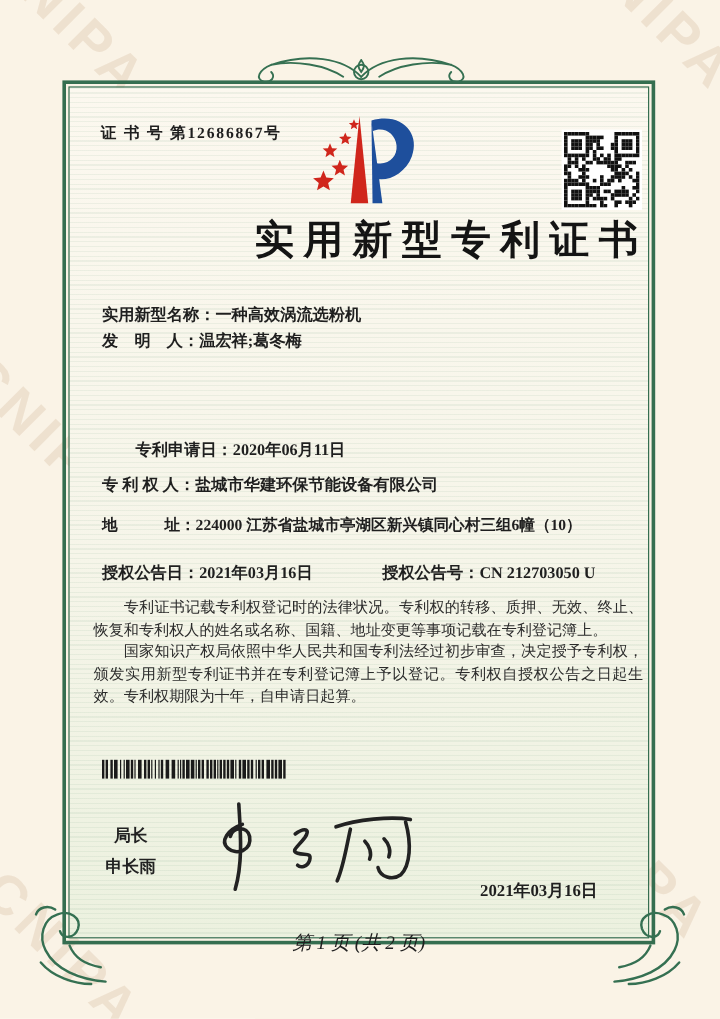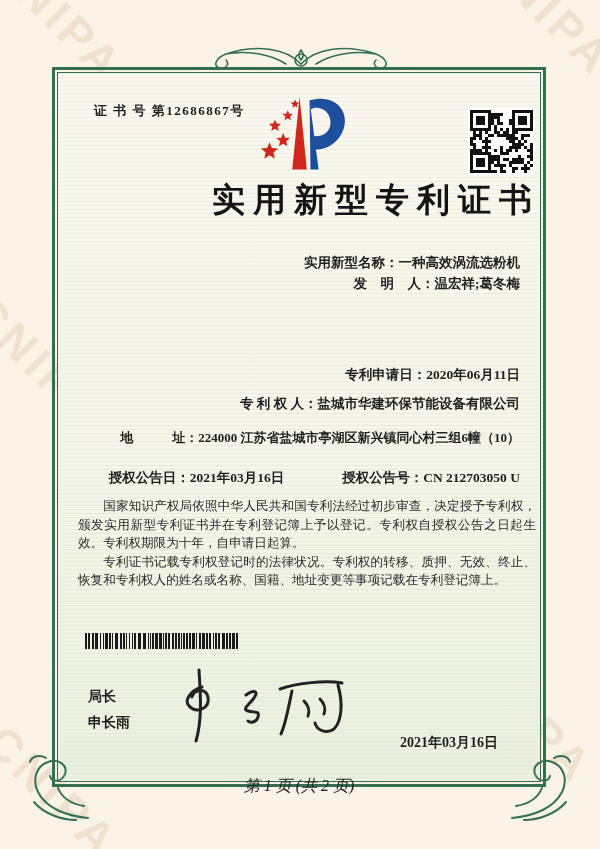--- a/index.html
+++ b/index.html
@@ -24,43 +24,43 @@
   }
   .frame-inner{
     position:absolute; inset:2px; border:1px solid #356e50;
     background:
       repeating-linear-gradient(180deg, rgba(140,178,150,0.13) 0 1px, rgba(0,0,0,0) 1px 4px),
       linear-gradient(180deg,#fcf8ef 0%, #f6f5e9 55%, #ecf1df 100%);
   }
   .ornament{ position:absolute; z-index:3; pointer-events:none; }
   
   .cert-no{
-    position:absolute; left:36px; top:29px; font-size:13px; font-weight:bold;
+    position:absolute; left:26px; top:29px; font-size:13px; font-weight:bold;
     letter-spacing:1.5px;
   }
   .logo{ position:absolute; left:197px; top:17px; }
   .qr{ position:absolute; left:410px; top:35px; background:#fff; padding:2px; }
   .title{
     position:absolute; left:0; right:0; top:105px; margin:0; text-align:right;
     font-size:33px; font-weight:bold; letter-spacing:8px; color:#141414;
   }
-  .field-row{ position:absolute; left:27px; right:20px; font-size:13.5px; font-weight:bold; white-space:nowrap;text-align:right; }
+  .field-row{ position:absolute; left:27px; right:20px; font-size:13.5px; font-weight:bold; white-space:nowrap; }
   .field-label{ display:inline-block; }
   .field-value{ }
   .grant-no-pair{ margin-left:58px; }
   .body-text{
     position:absolute; left:20px; width:458px; top:424px;
     font-size:12.6px; line-height:18.6px; color:#2b2b2b; text-align:justify;
   }
   .body-text p{ margin:0; text-indent:2em; font-weight:500; }
   .barcode{ position:absolute; left:27px; top:560px; }
   .signer{
     position:absolute; left:30px; top:610px;
     font-family:"Liberation Sans","DejaVu Sans",sans-serif;
-    font-size:14px; font-weight:bold; line-height:26px; color:#222;
+    font-size:14px; font-weight:bold; line-height:26px; color:#222;text-align:center;
   }
   .signature{ position:absolute; left:92px; top:592px; }
   .issue-date{
     position:absolute; left:250px; width:190px; top:661px; text-align:right;
     font-size:14px; font-weight:bold;
   }
   .page-info{
     position:absolute; left:0; right:0; top:703px; text-align:center; font-size:16px;font-style:italic;
   }
   .cont-note{
@@ -354,22 +354,22 @@
         <span class="field-label">专 利 权 人：</span><span class="field-value">盐城市华建环保节能设备有限公司</span>
       </div>
       <div class="field-row" style="top:356px; font-size:13px;">
         <span class="field-label">地　　　址：</span><span class="field-value">224000 江苏省盐城市亭湖区新兴镇同心村三组6幢（10）</span>
       </div>
       <div class="field-row" style="top:396px;">
         <span class="field-label">授权公告日：</span><span class="field-value">2021年03月16日</span><span class="grant-no-pair"><span class="field-label">授权公告号：</span><span class="field-value">CN 212703050 U</span></span>
       </div>
 
       <div class="body-text">
+        <p>专利证书记载专利权登记时的法律状况。专利权的转移、质押、无效、终止、恢复和专利权人的姓名或名称、国籍、地址变更等事项记载在专利登记簿上。</p>
         <p>国家知识产权局依照中华人民共和国专利法经过初步审查，决定授予专利权，颁发实用新型专利证书并在专利登记簿上予以登记。专利权自授权公告之日起生效。专利权期限为十年，自申请日起算。</p>
-        <p>专利证书记载专利权登记时的法律状况。专利权的转移、质押、无效、终止、恢复和专利权人的姓名或名称、国籍、地址变更等事项记载在专利登记簿上。</p>
       </div>
 
       <svg class="barcode" id="barcode" width="155" height="16" viewBox="0 0 155 16">
           <rect x="0" y="0" width="2" height="16" fill="#1a1a1a"></rect>
           <rect x="3" y="0" width="2" height="16" fill="#1a1a1a"></rect>
           <rect x="7" y="0" width="2" height="16" fill="#1a1a1a"></rect>
           <rect x="10" y="0" width="3" height="16" fill="#1a1a1a"></rect>
           <rect x="15" y="0" width="1" height="16" fill="#1a1a1a"></rect>
           <rect x="18" y="0" width="1" height="16" fill="#1a1a1a"></rect>
           <rect x="20" y="0" width="3" height="16" fill="#1a1a1a"></rect>

